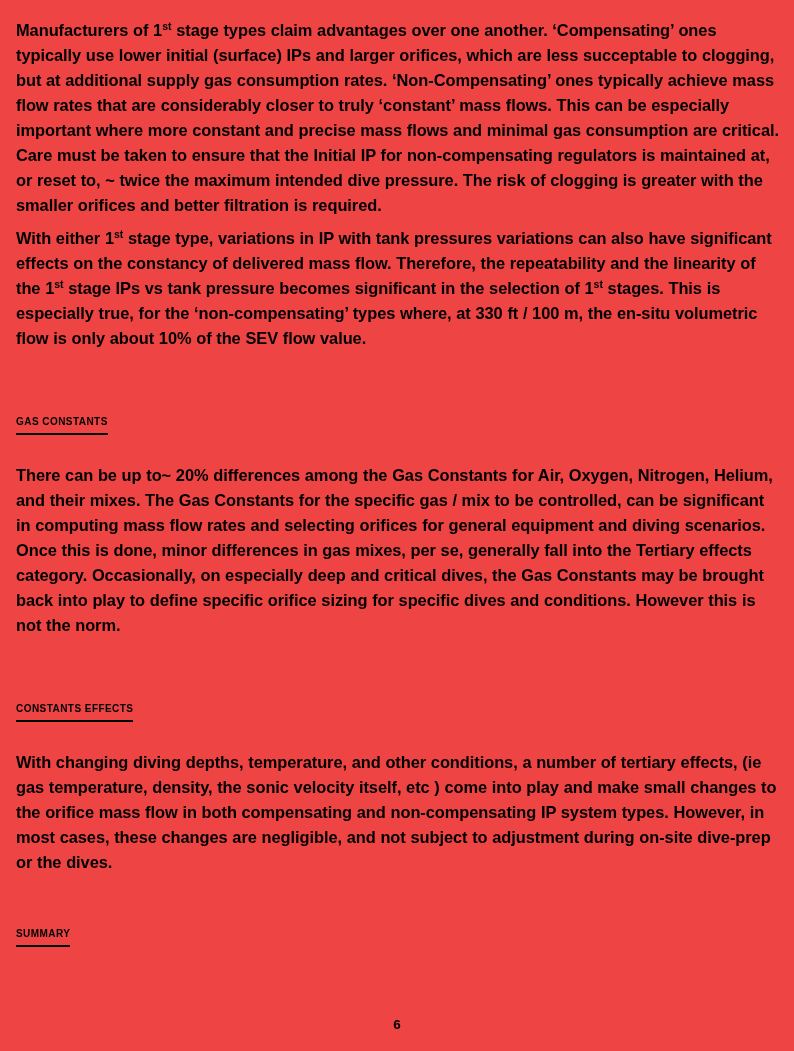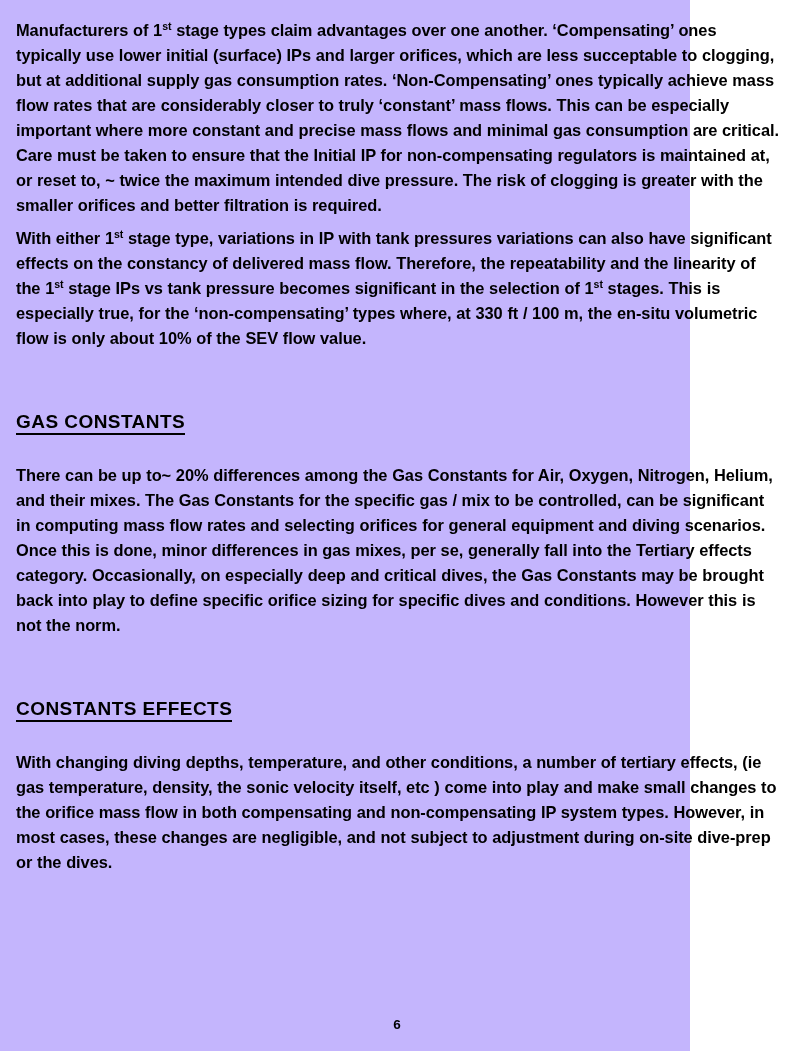--- a/index.html
+++ b/index.html
@@ -15,23 +15,23 @@
     overflow: hidden;
     font-family: "Liberation Sans", "DejaVu Sans", sans-serif;
     color: #000000;
     -webkit-font-smoothing: none;
   }
 
   .page {
     position: absolute;
     left: 0;
     top: 0;
-    width: 690px;
+    width: 794px;
     height: 1051px;
-    background: #c4b5fd;
+    background: #ef4444;
   }
 
   .content {
     position: absolute;
     left: 16px;
     top: 18px;
     width: 766px;
   }
 
   
@@ -48,21 +48,21 @@
   
   .sup {
     font-size: 10.6px;
     vertical-align: super;
     line-height: 0;
     font-weight: bold;
   }
 
   
   .heading {
-    font-size: 19px;
+    font-size: 10px;
     font-weight: bold;
     line-height: 22px;
     letter-spacing: 0.45px;
     display: inline-block;
     border-bottom: 2px solid #000000;
     padding-bottom: 0px;
     margin: 0;
   }
 
   .heading-block {
@@ -114,17 +114,20 @@
     <div class="heading-block">
       <span class="heading">CONSTANTS EFFECTS</span>
     </div>
 
     <div class="gap-md"></div>
 
     <p class="para">With changing diving depths, temperature, and other conditions, a number of tertiary effects, (ie gas temperature, density, the sonic velocity itself, etc ) come into play and make small changes to the orifice mass flow in both compensating and non-compensating  IP system types.   However,  in most cases, these changes are negligible, and not subject to adjustment during on-site dive-prep or the dives.</p>
 
     <div class="gap-xl"></div>
 
+    <div class="heading-block">
+      <span class="heading">SUMMARY</span>
+    </div>
 
   </div>
 
   <div class="page-number">6</div>
 </div>
 
 </body></html>

